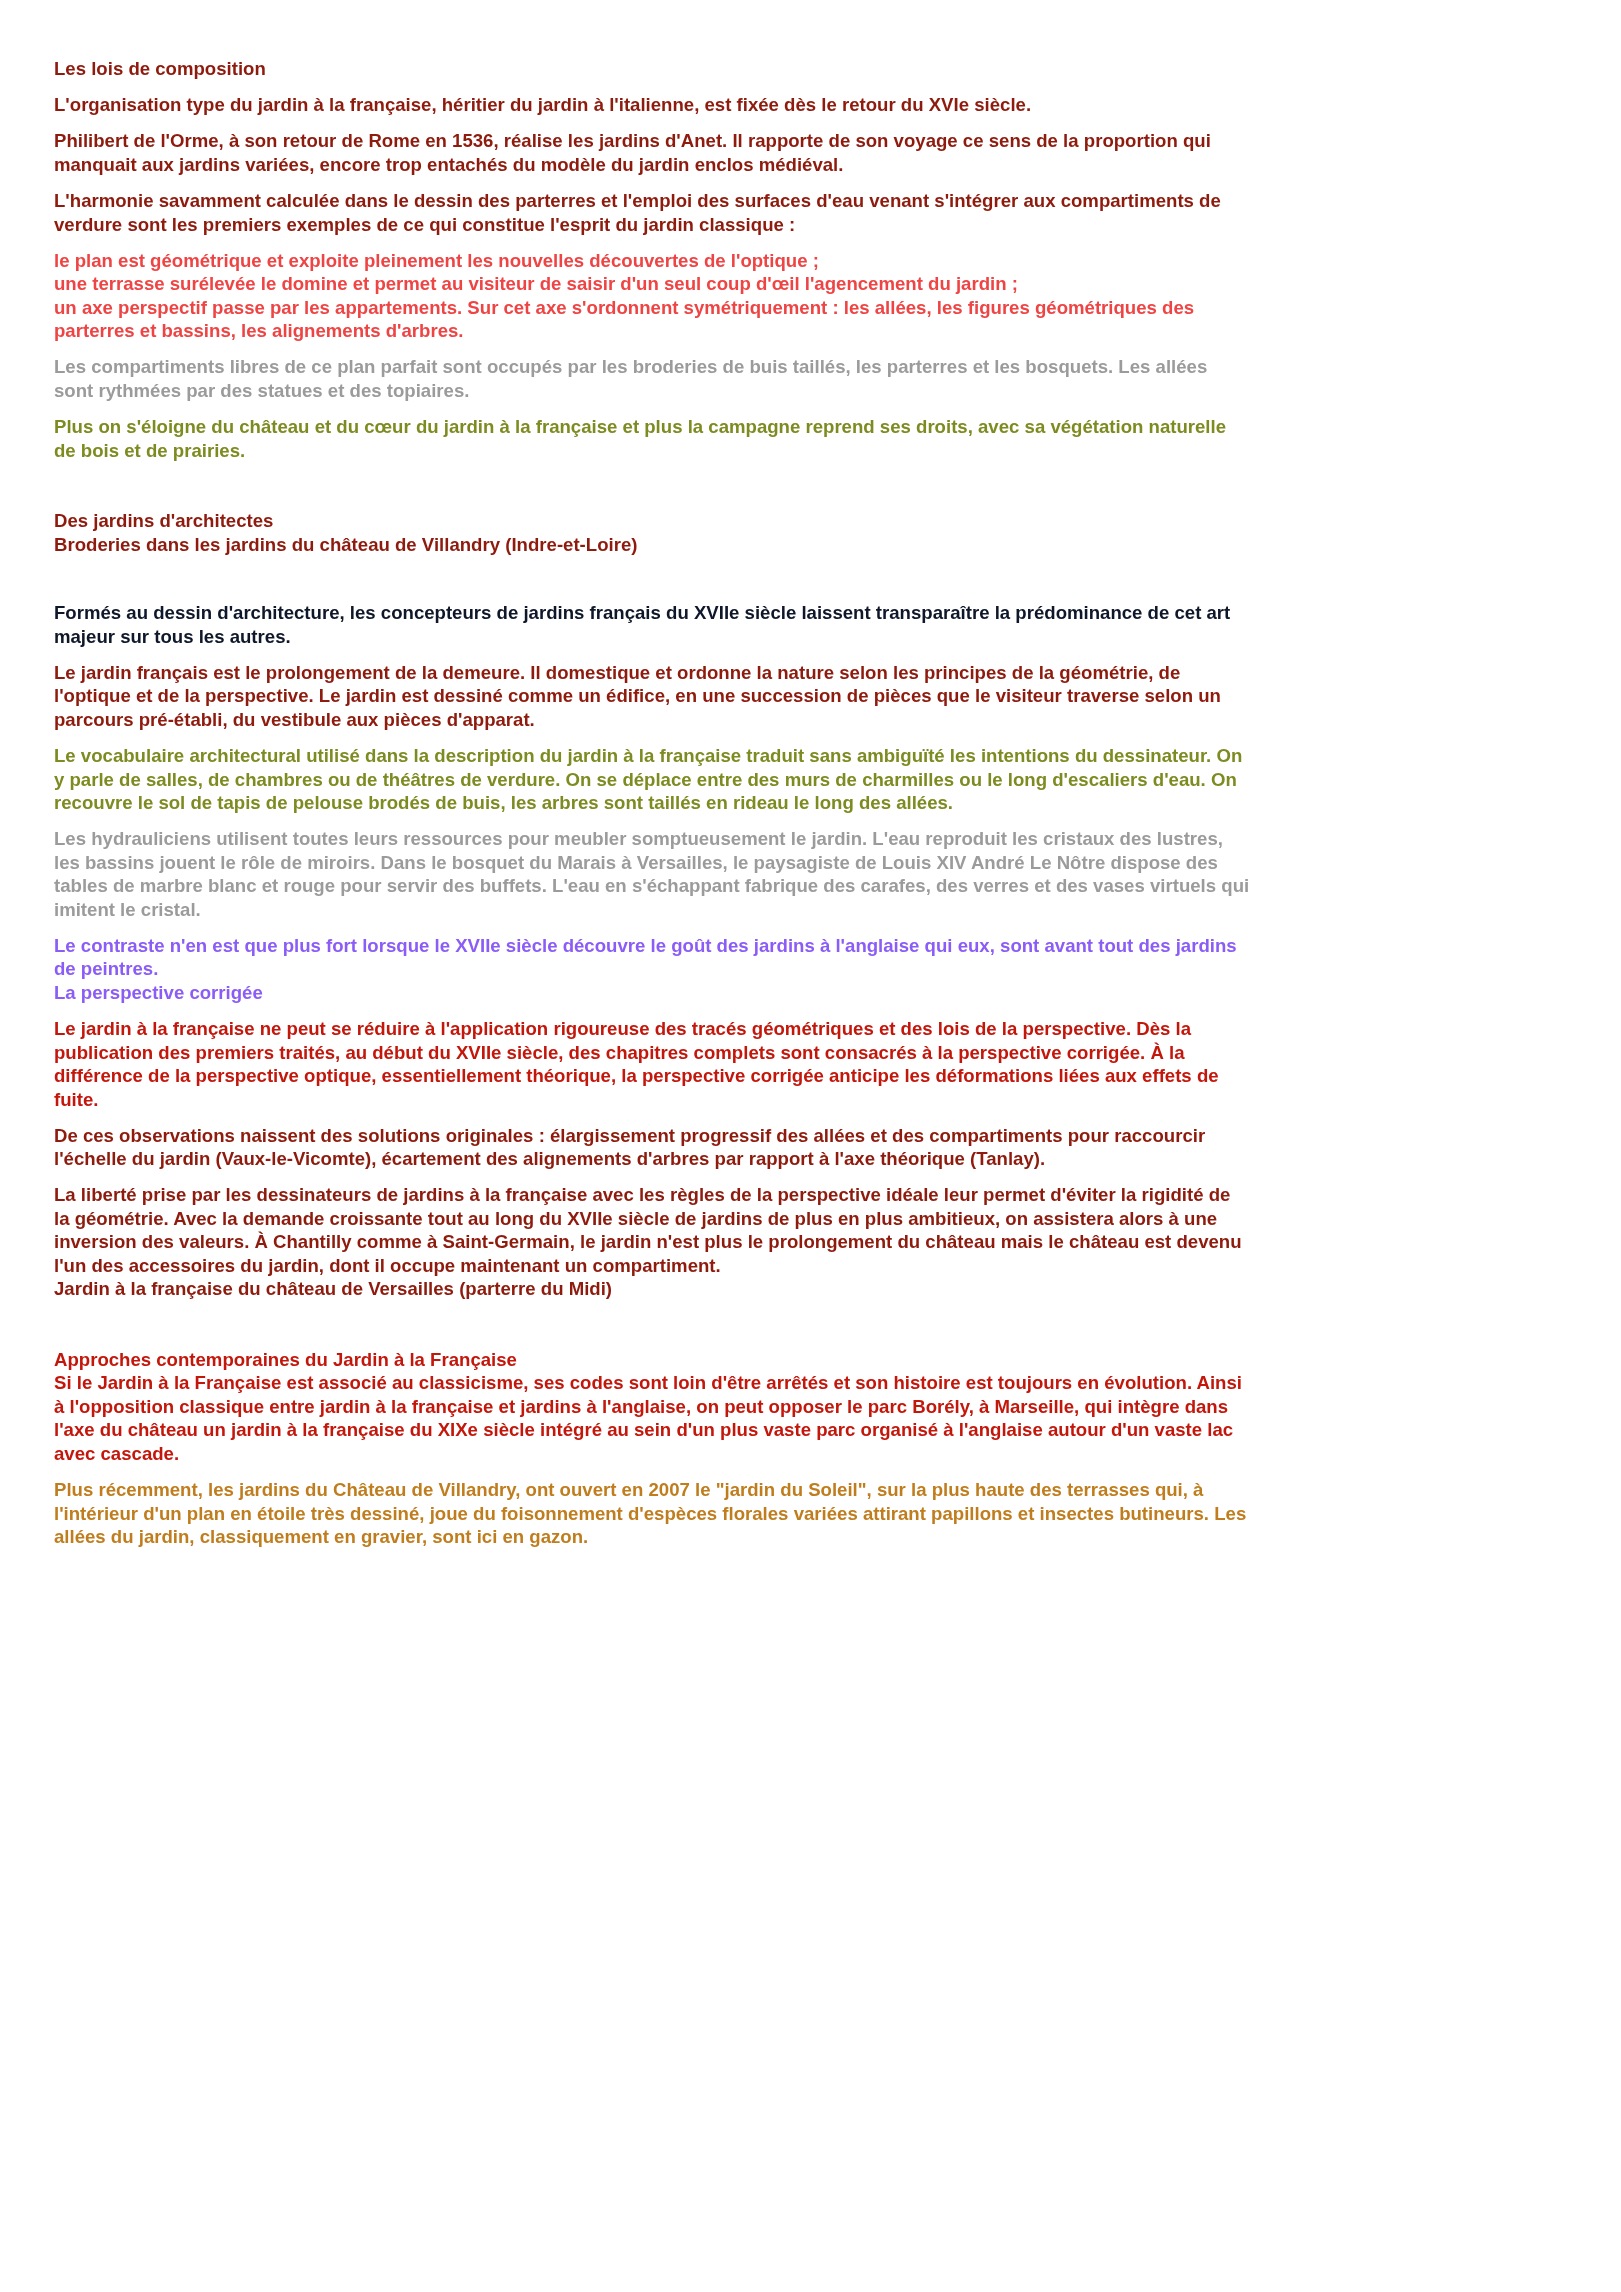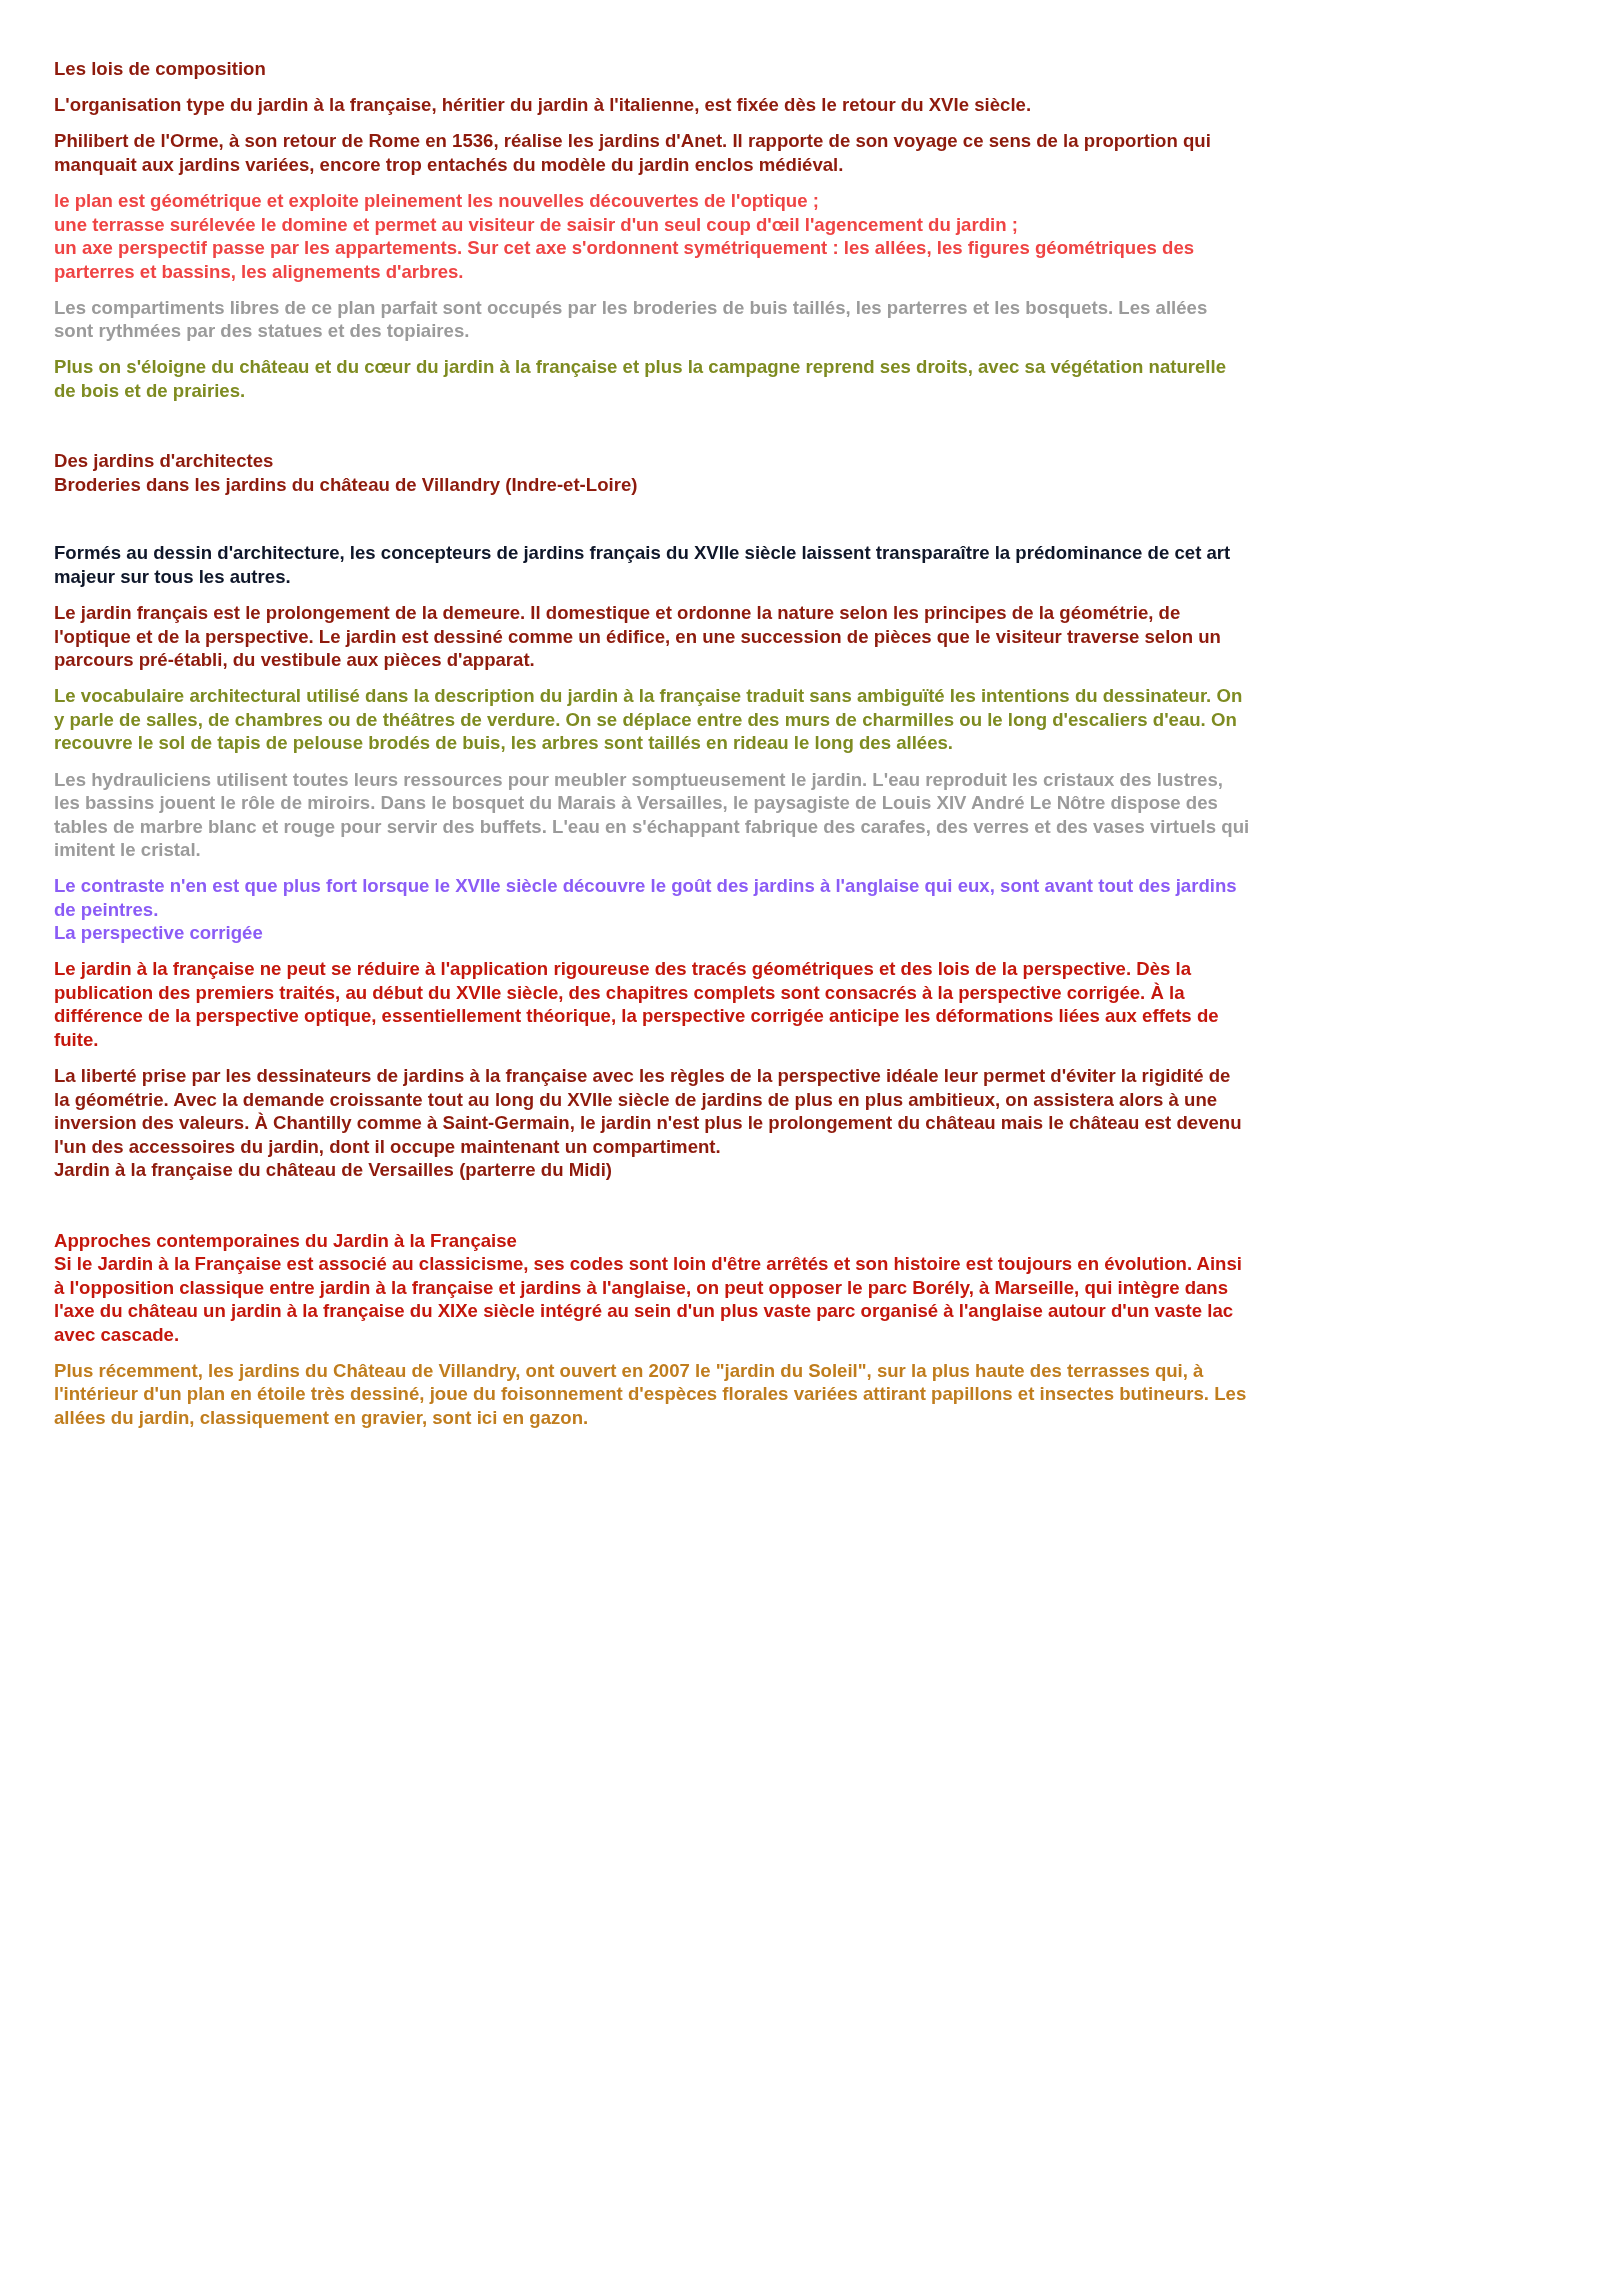--- a/index.html
+++ b/index.html
@@ -31,33 +31,35 @@
     margin-top: 47px;
   }
 </style>
 </head>
 <body style="background: rgb(255, 255, 255);">
 
 <main class="doc">
   <p class="block" style="color: rgb(142, 27, 13);">Les lois de composition</p>
   <p class="block" style="color: rgb(142, 27, 13);">L'organisation type du jardin à la française, héritier du jardin à l'italienne, est fixée dès le retour du XVIe siècle.</p>
   <p class="block" style="color: rgb(142, 27, 13);">Philibert de l'Orme, à son retour de Rome en 1536, réalise les jardins d'Anet. Il rapporte de son voyage ce sens de la proportion qui manquait aux jardins variées, encore trop entachés du modèle du jardin enclos médiéval.</p>
+  <p class="block" style="color: rgb(142, 27, 13);">L'harmonie savamment calculée dans le dessin des parterres et l'emploi des surfaces d'eau venant s'intégrer aux compartiments de verdure sont les premiers exemples de ce qui constitue l'esprit du jardin classique :</p>
   <p class="block" style="color: #ef4444;">le plan est géométrique et exploite pleinement les nouvelles découvertes de l'optique ;
 une terrasse surélevée le domine et permet au visiteur de saisir d'un seul coup d'œil l'agencement du jardin ;
 un axe perspectif passe par les appartements. Sur cet axe s'ordonnent symétriquement : les allées, les figures géométriques des parterres et bassins, les alignements d'arbres.</p>
   <p class="block" style="color: rgb(155, 155, 155);">Les compartiments libres de ce plan parfait sont occupés par les broderies de buis taillés, les parterres et les bosquets. Les allées sont rythmées par des statues et des topiaires.</p>
   <p class="block" style="color: rgb(126, 139, 33);">Plus on s'éloigne du château et du cœur du jardin à la française et plus la campagne reprend ses droits, avec sa végétation naturelle de bois et de prairies.</p>
   <p class="block gap" style="color: rgb(142, 27, 13);">Des jardins d'architectes
 Broderies dans les jardins du château de Villandry (Indre-et-Loire)</p>
   <p class="block" style="color: #0f172a; margin-top: 45px;">Formés au dessin d'architecture, les concepteurs de jardins français du XVIIe siècle laissent transparaître la prédominance de cet art majeur sur tous les autres.</p>
   <p class="block" style="color: rgb(142, 27, 13);">Le jardin français est le prolongement de la demeure. Il domestique et ordonne la nature selon les principes de la géométrie, de l'optique et de la perspective. Le jardin est dessiné comme un édifice, en une succession de pièces que le visiteur traverse selon un parcours pré-établi, du vestibule aux pièces d'apparat.</p>
   <p class="block" style="color: rgb(126, 139, 33);">Le vocabulaire architectural utilisé dans la description du jardin à la française traduit sans ambiguïté les intentions du dessinateur. On y parle de salles, de chambres ou de théâtres de verdure. On se déplace entre des murs de charmilles ou le long d'escaliers d'eau. On recouvre le sol de tapis de pelouse brodés de buis, les arbres sont taillés en rideau le long des allées.</p>
   <p class="block" style="color: rgb(155, 155, 155);">Les hydrauliciens utilisent toutes leurs ressources pour meubler somptueusement le jardin. L'eau reproduit les cristaux des lustres, les bassins jouent le rôle de miroirs. Dans le bosquet du Marais à Versailles, le paysagiste de Louis XIV André Le Nôtre dispose des tables de marbre blanc et rouge pour servir des buffets. L'eau en s'échappant fabrique des carafes, des verres et des vases virtuels qui imitent le cristal.</p>
   <p class="block" style="color: #8b5cf6;">Le contraste n'en est que plus fort lorsque le XVIIe siècle découvre le goût des jardins à l'anglaise qui eux, sont avant tout des jardins de peintres.
 La perspective corrigée</p>
   <p class="block" style="color: rgb(196, 23, 12);">Le jardin à la française ne peut se réduire à l'application rigoureuse des tracés géométriques et des lois de la perspective. Dès la publication des premiers traités, au début du XVIIe siècle, des chapitres complets sont consacrés à la perspective corrigée. À la différence de la perspective optique, essentiellement théorique, la perspective corrigée anticipe les déformations liées aux effets de fuite.</p>
+  <p class="block" style="color: rgb(142, 27, 13);">De ces observations naissent des solutions originales : élargissement progressif des allées et des compartiments pour raccourcir l'échelle du jardin (Vaux-le-Vicomte), écartement des alignements d'arbres par rapport à l'axe théorique (Tanlay).</p>
   <p class="block" style="color: rgb(142, 27, 13);">La liberté prise par les dessinateurs de jardins à la française avec les règles de la perspective idéale leur permet d'éviter la rigidité de la géométrie. Avec la demande croissante tout au long du XVIIe siècle de jardins de plus en plus ambitieux, on assistera alors à une inversion des valeurs. À Chantilly comme à Saint-Germain, le jardin n'est plus le prolongement du château mais le château est devenu l'un des accessoires du jardin, dont il occupe maintenant un compartiment.
 Jardin à la française du château de Versailles (parterre du Midi)</p>
   <p class="block gap" style="color: rgb(196, 23, 12);">Approches contemporaines du Jardin à la Française
 Si le Jardin à la Française est associé au classicisme, ses codes sont loin d'être arrêtés et son histoire est toujours en évolution. Ainsi à l'opposition classique entre jardin à la française et jardins à l'anglaise, on peut opposer le parc Borély, à Marseille, qui intègre dans l'axe du château un jardin à la française du XIXe siècle intégré au sein d'un plus vaste parc organisé à l'anglaise autour d'un vaste lac avec cascade.</p>
   <p class="block" style="color: rgb(192, 125, 30);">Plus récemment, les jardins du Château de Villandry, ont ouvert en 2007 le "jardin du Soleil", sur la plus haute des terrasses qui, à l'intérieur d'un plan en étoile très dessiné, joue du foisonnement d'espèces florales variées attirant papillons et insectes butineurs. Les allées du jardin, classiquement en gravier, sont ici en gazon.</p>
 </main>
 
 
 </body></html>

